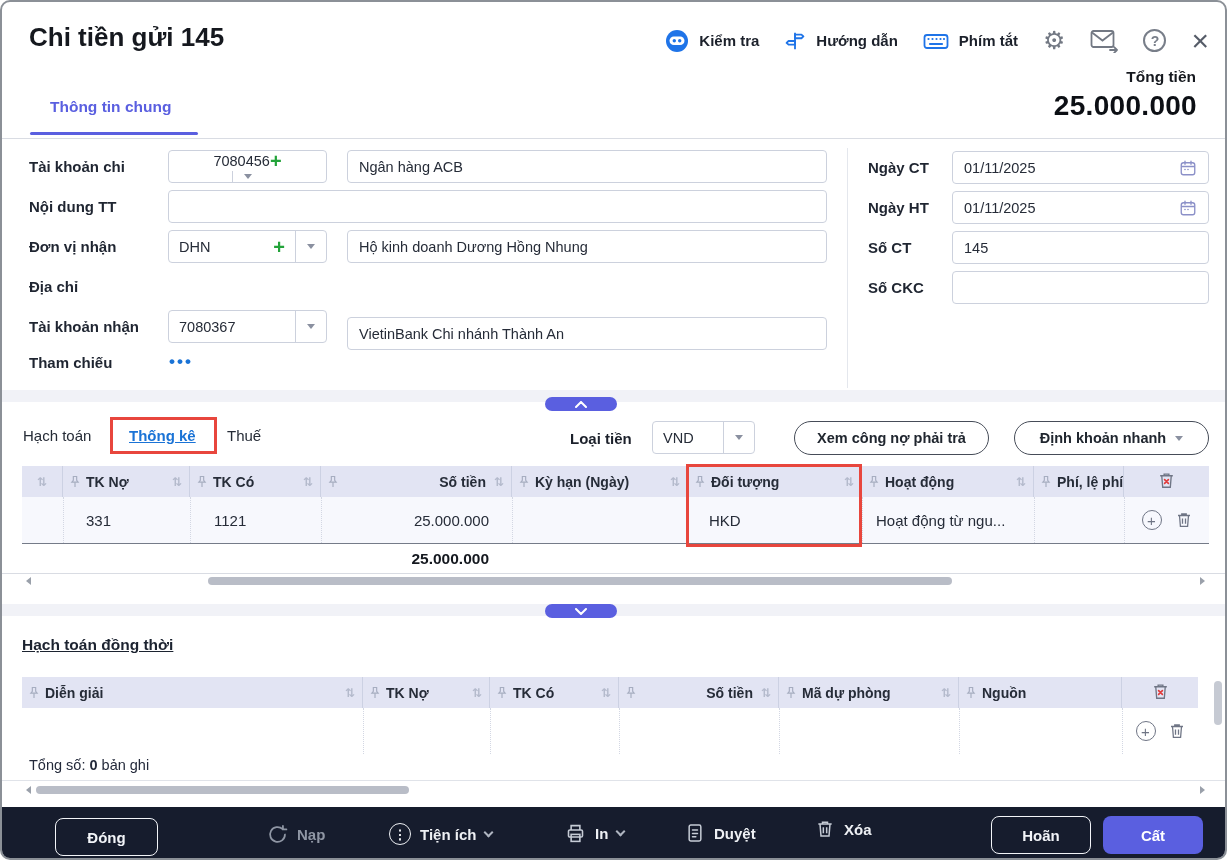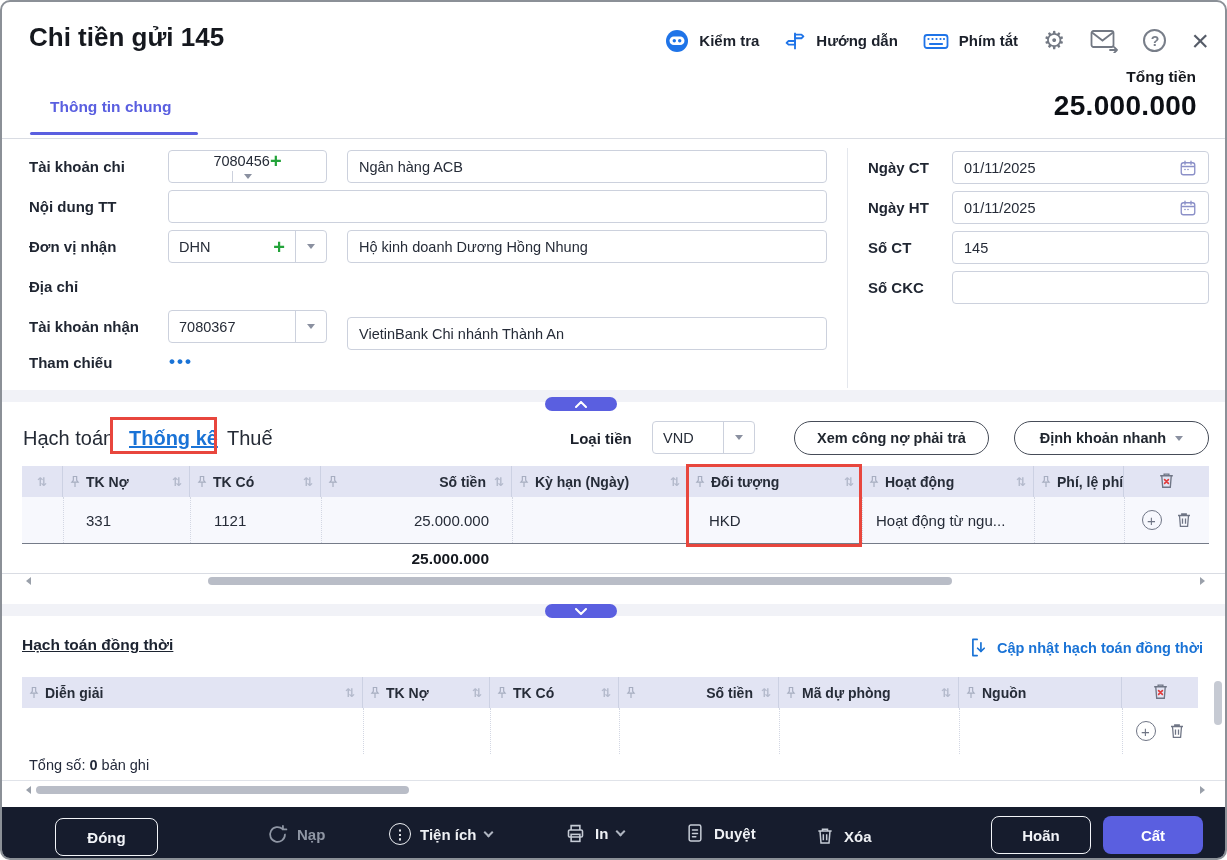--- a/index.html
+++ b/index.html
@@ -31,21 +31,21 @@
   .combo-main{flex:1;display:flex;align-items:center;padding:0 10px;height:100%;}
   .combo-dd{width:31px;height:100%;border-left:1px solid #ccd1dd;display:flex;align-items:center;justify-content:center;cursor:pointer;}
   .plus-green{margin-left:auto;color:#23a33a;font-size:20px;font-weight:700;line-height:1;cursor:pointer;}
   .tri{width:0;height:0;border-left:4.5px solid transparent;border-right:4.5px solid transparent;border-top:5.5px solid #8a90a0;}
   .form-divider{left:845px;top:146px;width:1px;height:240px;background:#e4e7ed;}
   .dots-more{color:#1a73d6;font-size:17px;font-weight:700;letter-spacing:2px;cursor:pointer;}
   
   .strip{left:0;width:1227px;height:12px;background:#f1f2f7;}
   .pill{left:543px;width:72px;height:14px;background:#5a5fe0;border-radius:8px;display:flex;align-items:center;justify-content:center;cursor:pointer;}
   
-  .dtab{font-size:20px;color:#252b36;cursor:pointer;}
+  .dtab{font-size:15px;color:#252b36;cursor:pointer;}
   .dtab.active{color:#1a73d6;font-weight:700;text-decoration:underline;}
   .cur-lbl{font-size:15px;font-weight:700;color:#1c212b;}
   .pill-btn{position:absolute;height:34px;border:1px solid #464c58;border-radius:17px;background:#fff;
             display:flex;align-items:center;justify-content:center;gap:9px;font-size:14.5px;font-weight:700;color:#20262f;cursor:pointer;}
   
   .thead{display:flex;}
   .th{height:31px;display:flex;align-items:center;padding:0 7px;background:#e2e4f3;
       font-size:14px;font-weight:700;color:#262c38;border-right:1px solid #ccd1e3;overflow:hidden;white-space:nowrap;}
   .th:last-child{border-right:none;}
   .trow{display:flex;background:#f7f8fd;}
@@ -382,30 +382,20 @@
   <span class="hbar-arrow arrow-r" style="left:1198px;top:575px;"></span>
 
   <div class="abs strip" style="top:602px;"></div>
   <div class="abs pill" style="top:602px;">
     <svg width="12" height="7" viewBox="0 0 12 7" fill="none" stroke="#fff" stroke-width="2" stroke-linecap="round">
         <path d="M1 1l5 5 5-5"></path>
       </svg>
   </div>
 
   <div class="abs sec2-title">Hạch toán đồng thời</div>
-  <div class="abs upd-link">
-    <span style="display:flex;">
-      <svg width="17" height="19" viewBox="0 0 18 20" fill="none" stroke="#1a73d6" stroke-width="1.8" stroke-linecap="round" stroke-linejoin="round">
-          <path d="M6.5 1.5H2v17h4.5"></path>
-          <path d="M10.5 5v9"></path>
-          <path d="M7 10.8l3.5 3.4 3.5-3.4"></path>
-        </svg>
-    </span>
-    <span>Cập nhật hạch toán đồng thời</span>
-  </div>
 
   <div class="abs" style="left:20px;top:675px;width:1176px;">
     <div class="thead">
       <div class="th" style="width:341px;">
         <span class="pin-ic">
             <svg width="10" height="13" viewBox="0 0 12 15" fill="none" stroke="#a6adc0" stroke-width="1.4">
               <path d="M4 1.5h4v4.6l1.8 2.2H2.2L4 6.1z"></path>
               <path d="M6 8.5v5.5"></path>
             </svg>
           </span>
@@ -542,21 +532,21 @@
     <div class="ft-item" style="left:683px;top:16px;">
       <span style="display:flex;">
         <svg width="20" height="20" viewBox="0 0 24 24" fill="none" stroke="#c6ccd6" stroke-width="1.8">
             <rect x="5" y="2.5" width="14" height="19" rx="2"></rect>
             <path d="M9 8.5h6M9 12.5h6M9 16.5h4" stroke-linecap="round"></path>
           </svg>
       </span>
       <span>Duyệt</span>
     </div>
 
-    <div class="ft-item" style="left:813px;top:19px;justify-content:space-between;">
+    <div class="ft-item" style="left:813px;top:12px;justify-content:space-between;">
       <span style="display:flex;">
         <svg width="20" height="20" viewBox="0 0 24 24" fill="none" stroke="#c6ccd6" stroke-width="1.8">
             <path d="M4 6h16M9 6V4h6v2M6 6l1.2 14.5h9.6L18 6M10 10v7M14 10v7"></path>
           </svg>
       </span>
       <span>Xóa</span>
     </div>
 
     <div class="ft-btn ft-outline" style="left:989px;top:9px;width:100px;">Hoãn</div>
     <div class="ft-btn ft-primary" style="left:1101px;top:9px;width:100px;">Cất</div>

